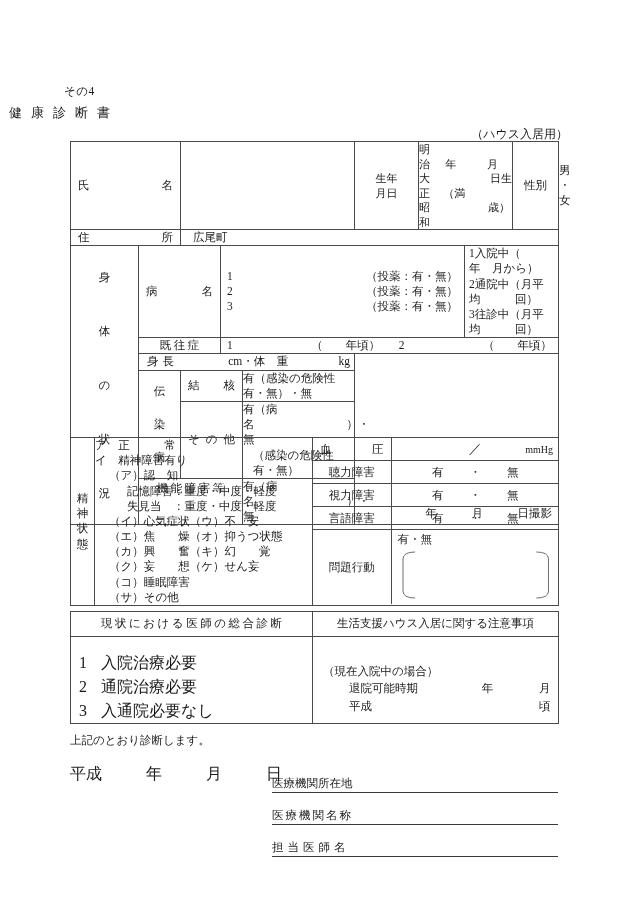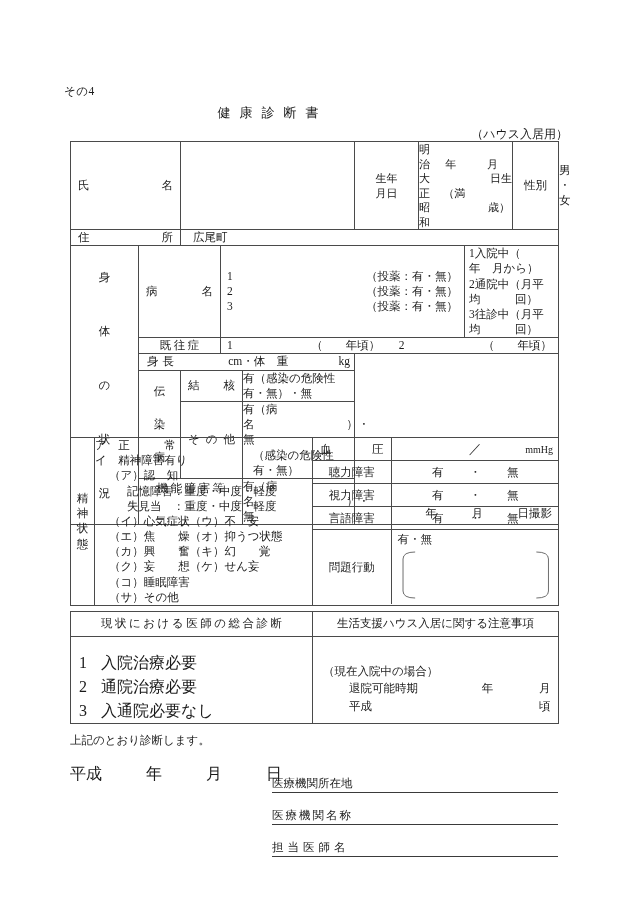--- a/index.html
+++ b/index.html
@@ -25,21 +25,20 @@
   .doc-no {
     position: absolute;
     left: 64px; top: 84px;
     font-size: 11.5px;
     letter-spacing: 0.5px;
   }
   .doc-title {
     position: absolute;
     left: 0; top: 104px;
     width: 536px;
-    text-align: center;
     font-size: 13px;
     letter-spacing: 9px;
     text-indent: 9px;
   }
   .doc-sub {
     position: absolute;
     right: 62px; top: 126px;
     font-size: 12px;
   }
 

